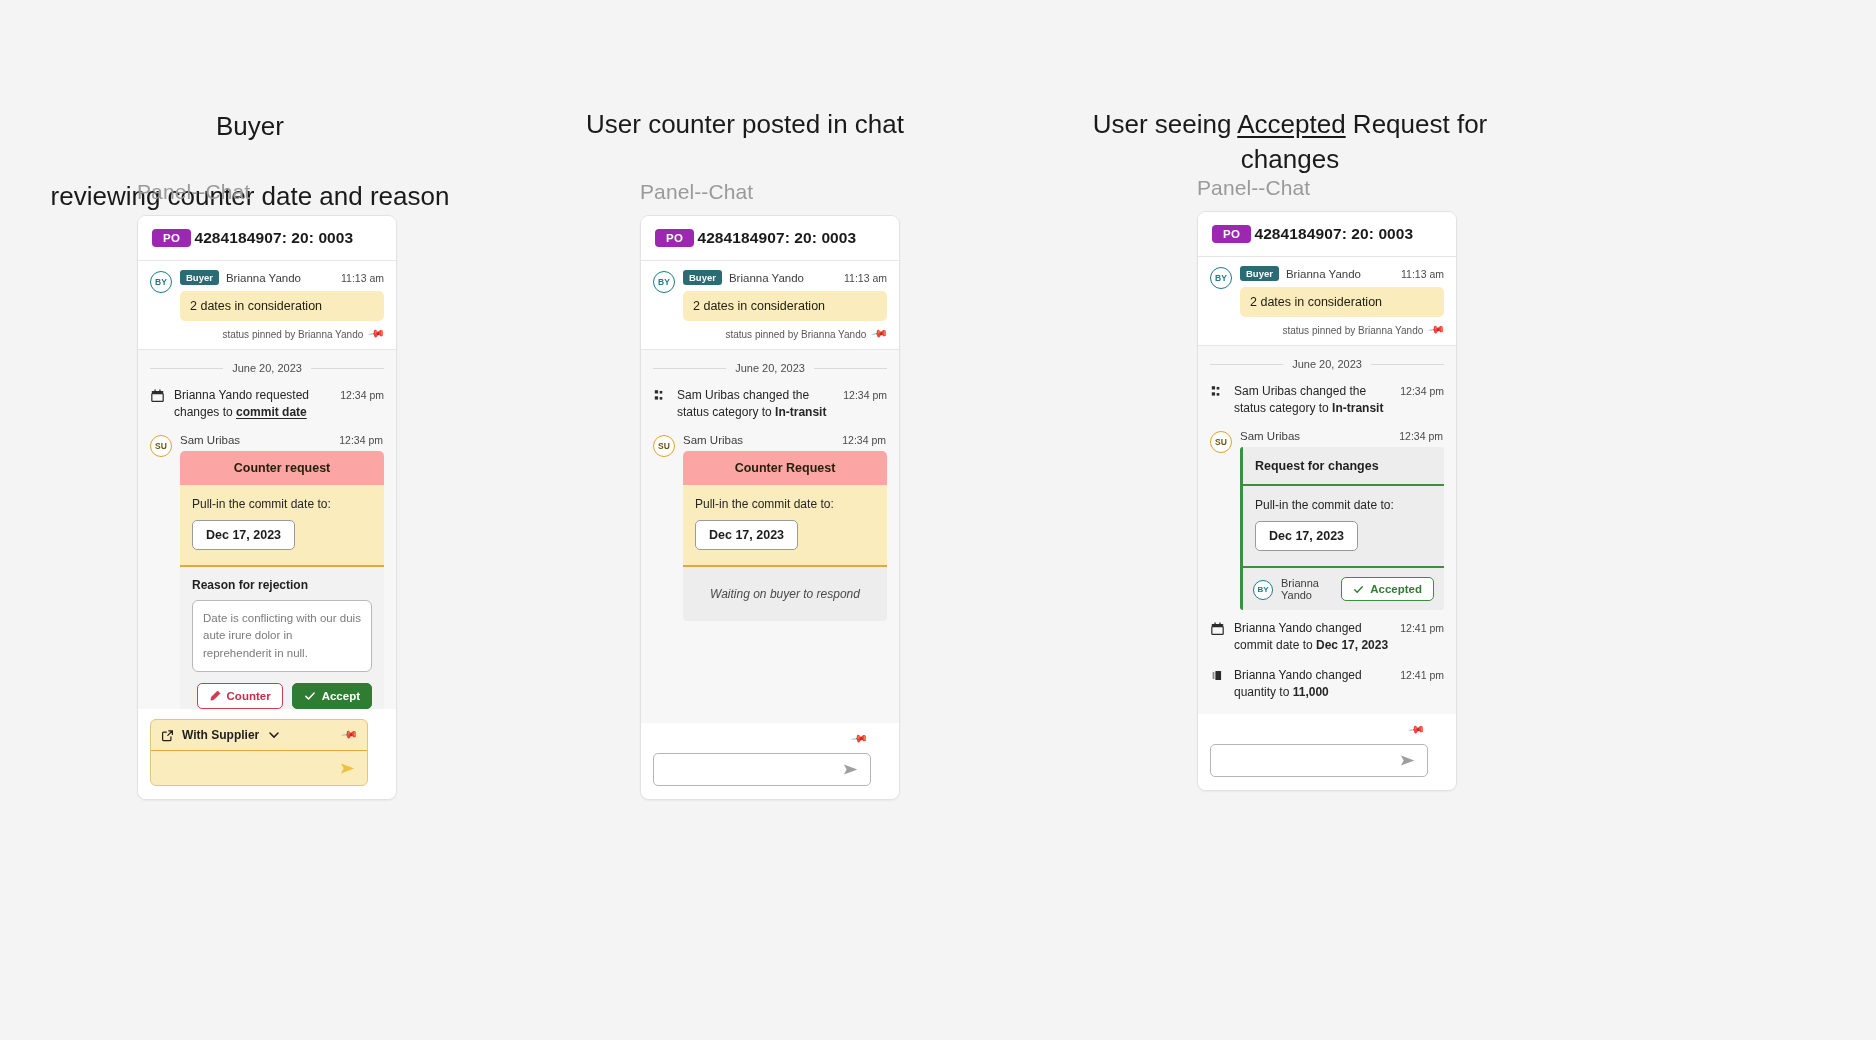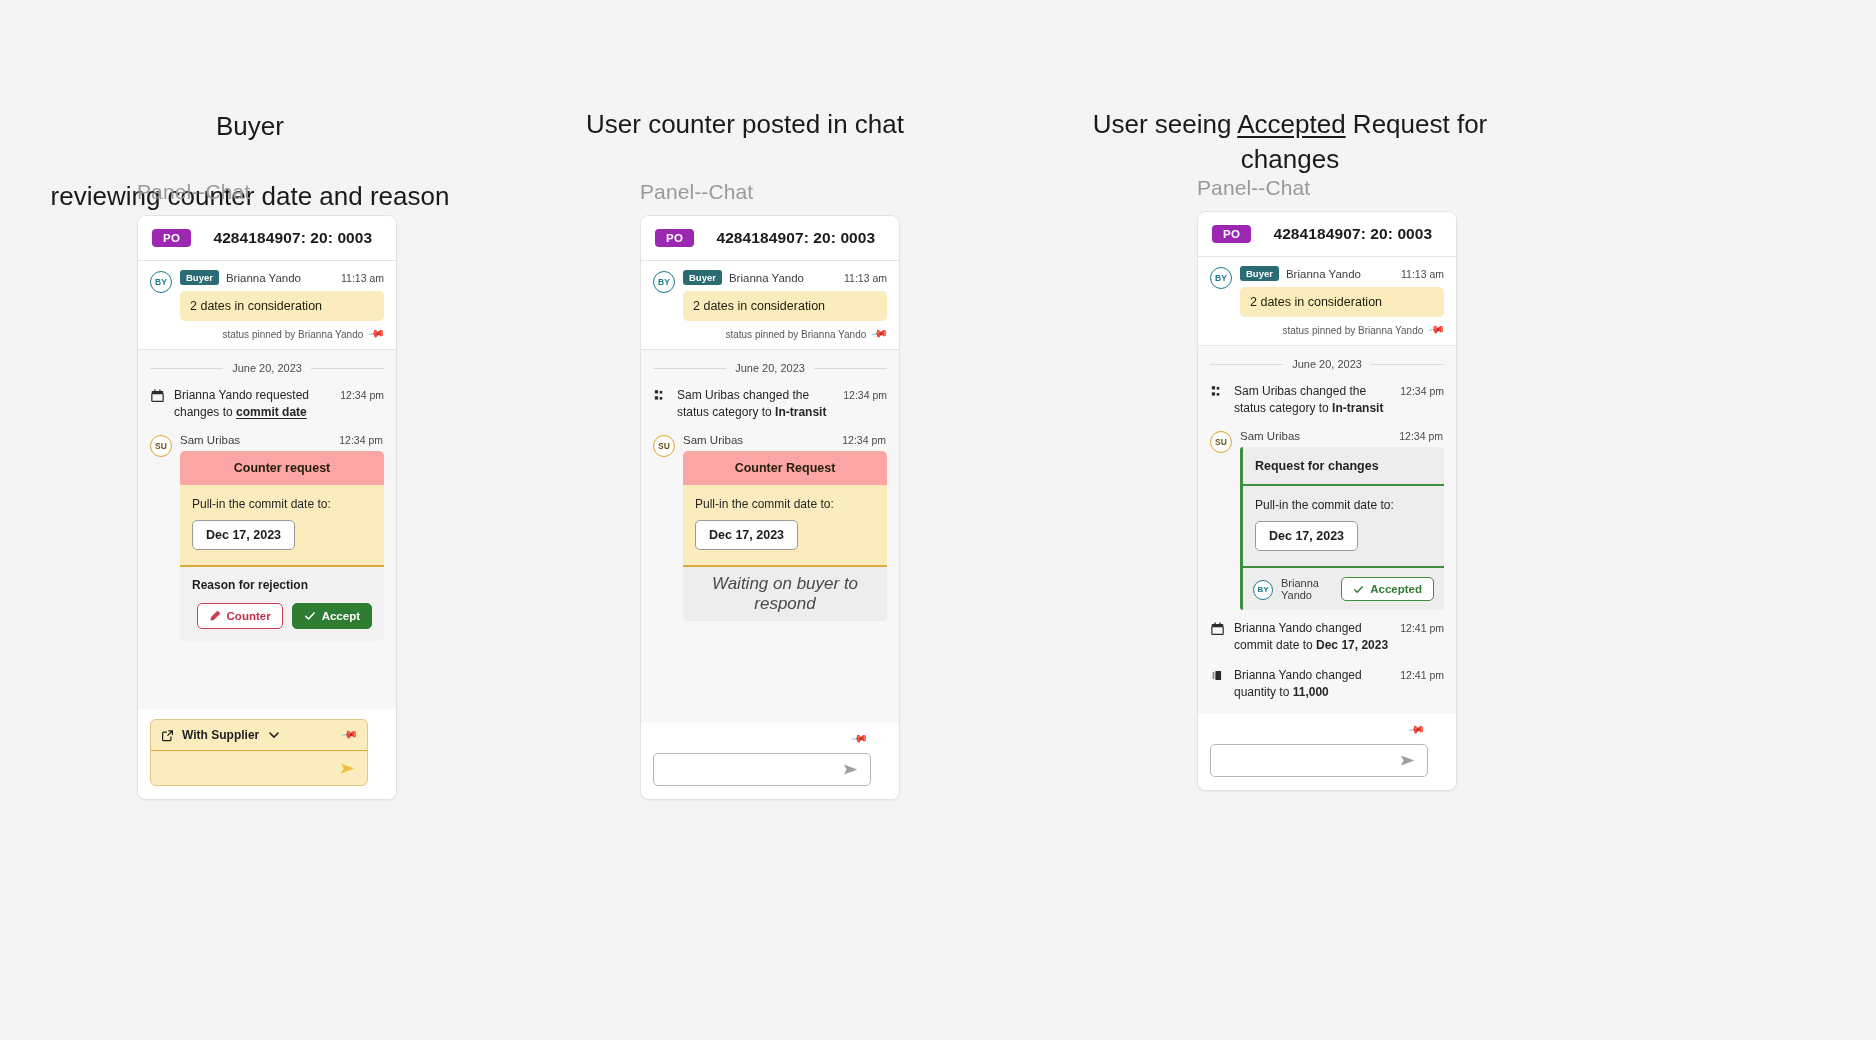--- a/index.html
+++ b/index.html
@@ -38,21 +38,21 @@
     border: 1px solid #e2e2e2;
     border-radius: 9px;
     box-shadow: 0 1px 2px rgba(0,0,0,.05);
     overflow: hidden;
     display: flex;
     flex-direction: column;
   }
 
   
   .po-header {
-    display: flex; align-items: center; gap: 22px;
+    display: flex; align-items: center; gap: 3px;
     padding: 13px 14px;
     background: #fff;
     border-bottom: 1px solid #e6e6e6;
     flex: 0 0 auto;
   }
   .po-badge {
     background: #9c27b0;
     color: #fff;
     font-size: 11.5px;
     font-weight: 700;
@@ -155,23 +155,23 @@
     display: inline-block;
     background: #fff;
     border: 1px solid #9a9a9a;
     border-radius: 5px;
     padding: 7px 13px;
     font-size: 12.5px; font-weight: 700;
     color: #1d1d1d;
   }
   .card-foot-grey {
     background: #ededed;
-    padding: 7px 12px;
+    padding: 20px 12px;
     text-align: center;
-    font-size: 17px;
+    font-size: 12px;
     font-style: italic;
     color: #4a4a4a;
   }
   .reason-sec { background: #f2f2f2; padding: 11px 12px 12px 12px; }
   .reason-title { font-size: 12px; font-weight: 700; color: #1f1f1f; margin-bottom: 8px; }
   .reason-box {
     background: #fff;
     border: 1px solid #b9b9b9;
     border-radius: 6px;
     padding: 9px 10px;
@@ -303,20 +303,21 @@
               <span class="msg-time">12:34 pm</span>
             </div>
             <div class="card">
               <div class="card-title-amber">Counter request</div>
               <div class="card-body-amber">
                 <div class="card-label">Pull-in the commit date to:</div>
                 <div class="date-pill">Dec 17, 2023</div>
               </div>
               <div class="reason-sec">
                 <div class="reason-title">Reason for rejection</div>
+                <div class="reason-box">Date is conflicting with our duis aute irure dolor in reprehenderit in null.</div>
                 <div class="btn-row">
                   <span class="btn btn-counter">
                     <span>
                       <svg width="12" height="12" viewBox="0 0 16 16">
                         <path d="M11.4 1.3l3.3 3.3-8.1 8.1-4.1.8.8-4.1z" fill="#d23b52" stroke="#b02a41" stroke-width="0.8" stroke-linejoin="round"></path>
                       </svg>
                     </span>
                     <span>Counter</span>
                   </span>
                   <span class="btn btn-accept">

